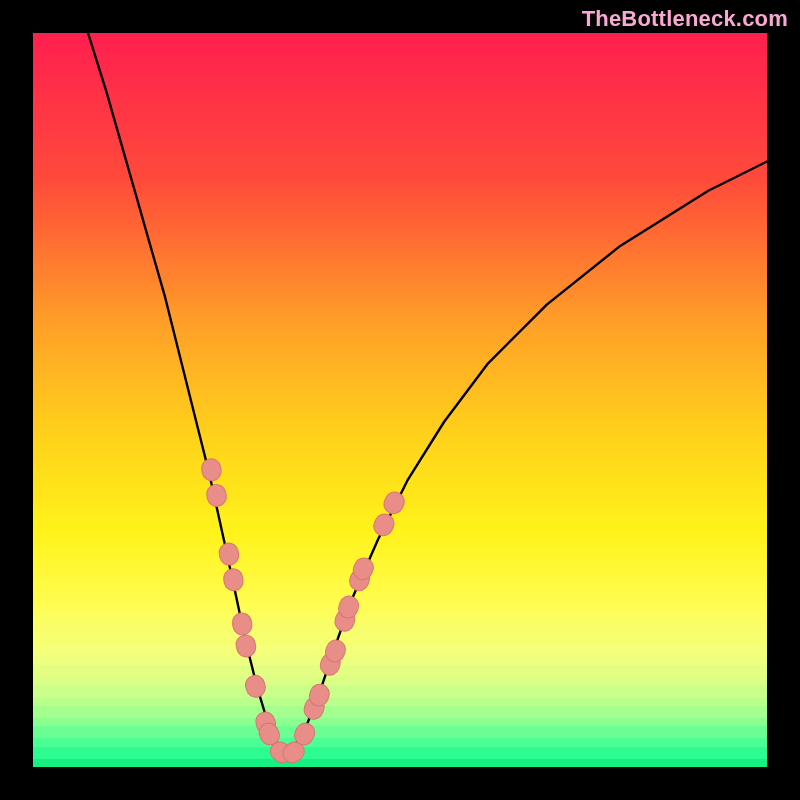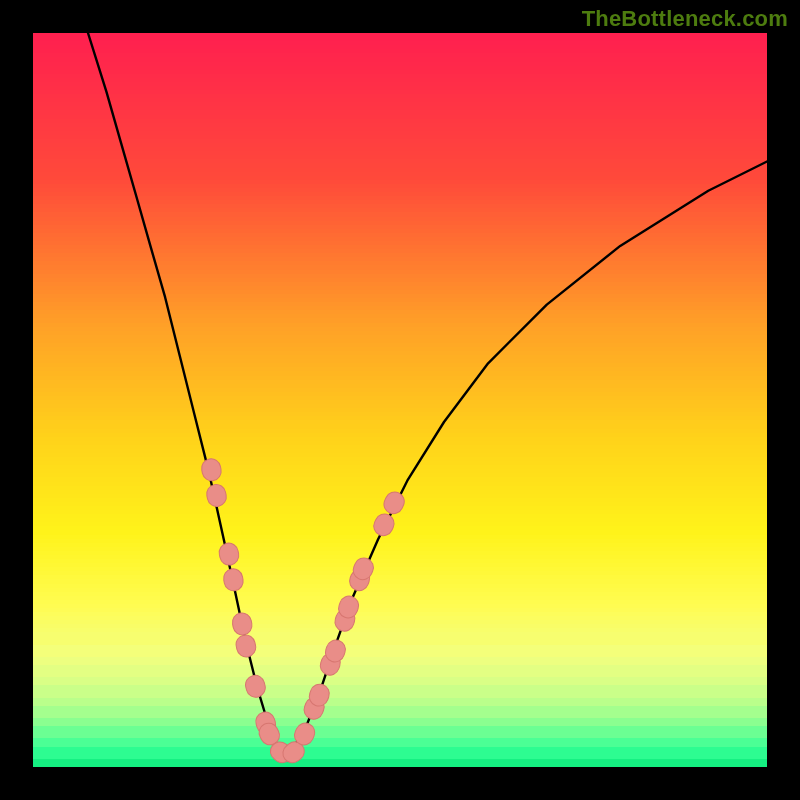--- a/index.html
+++ b/index.html
@@ -38,21 +38,21 @@
     inset: 0;
     width: 100%;
     height: 100%;
   }
   .watermark {
     position: absolute;
     top: 6px;
     right: 12px;
     font-size: 22px;
     font-weight: 600;
-    color: #4d7c0f;
+    color: #f9a8d4;
     letter-spacing: 0.2px;
     user-select: none;
     text-align: center;
   }
 </style>
 </head>
 <body>
 
 <div class="frame">
 

